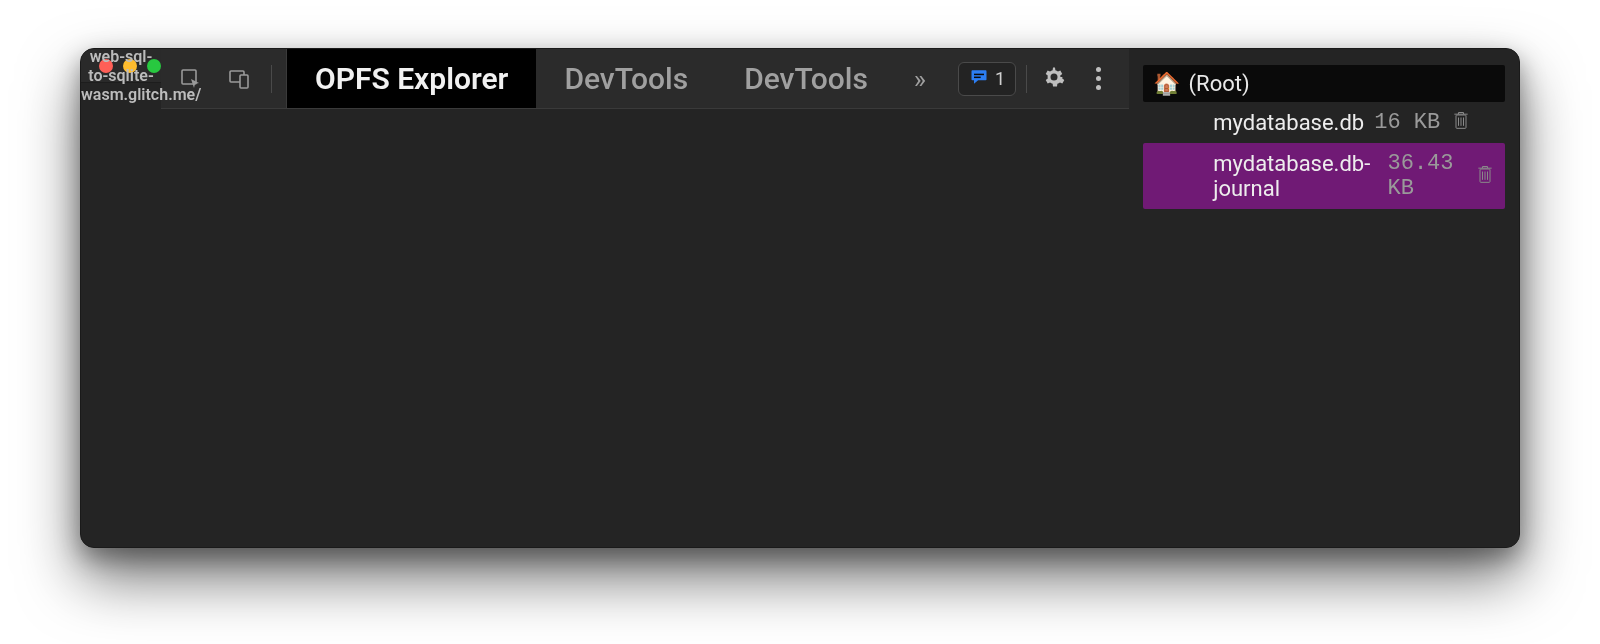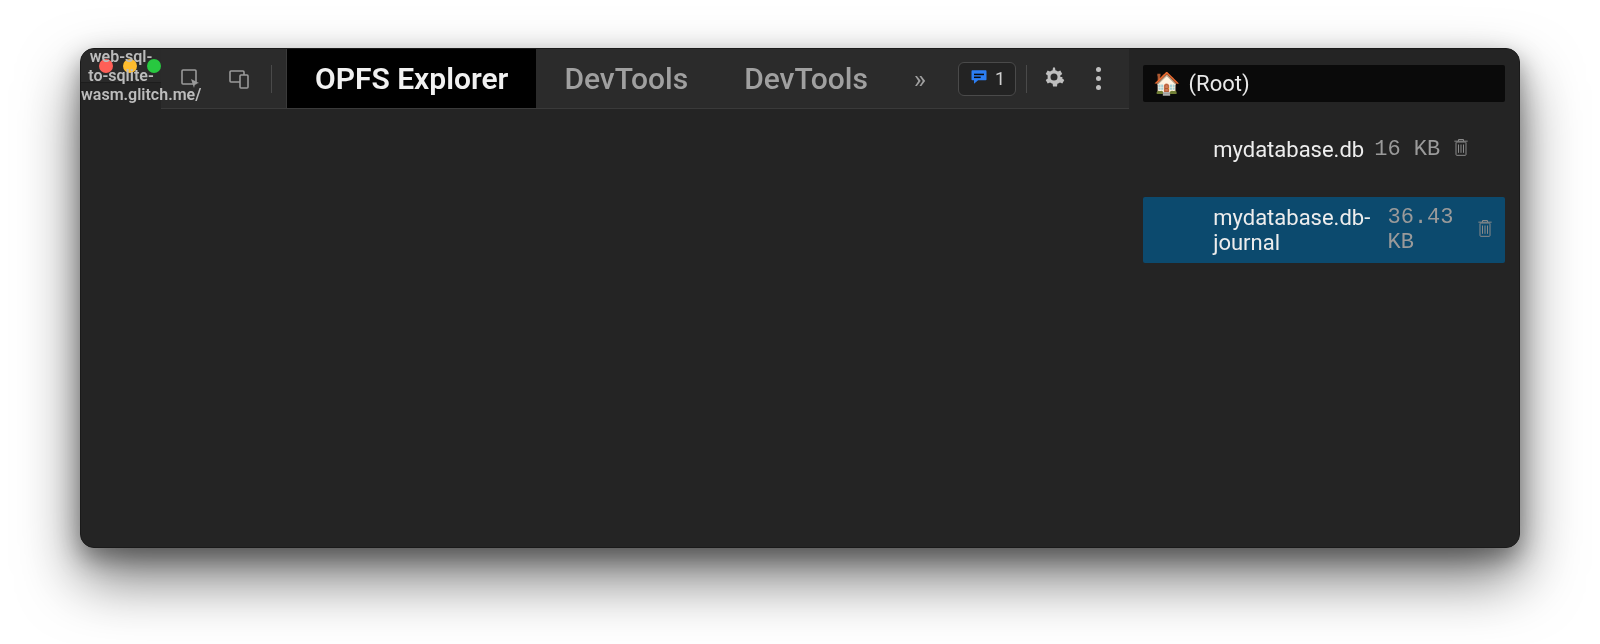--- a/index.html
+++ b/index.html
@@ -168,24 +168,23 @@
   }
   .tree-root .home {
     font-size: 22px;
   }
   .tree-row {
     display: flex;
     align-items: center;
     gap: 10px;
     padding: 8px 10px 8px 70px;
     border-radius: 2px;
-    margin-top: 27px;
   }
   .tree-row.alt {
-    background: #0c4a6e;
+    background: #701a75;
   }
   .fname { color: #ededed; }
   .fsize { color: #9a9a9a; font-family: Liberation Mono, monospace; }
   .trash {
     width: 22px; height: 22px;
     display:flex; align-items:center; justify-content:center; cursor:pointer;
   }
   .trash svg { width: 20px; height: 22px; }
 </style>
 </head>

